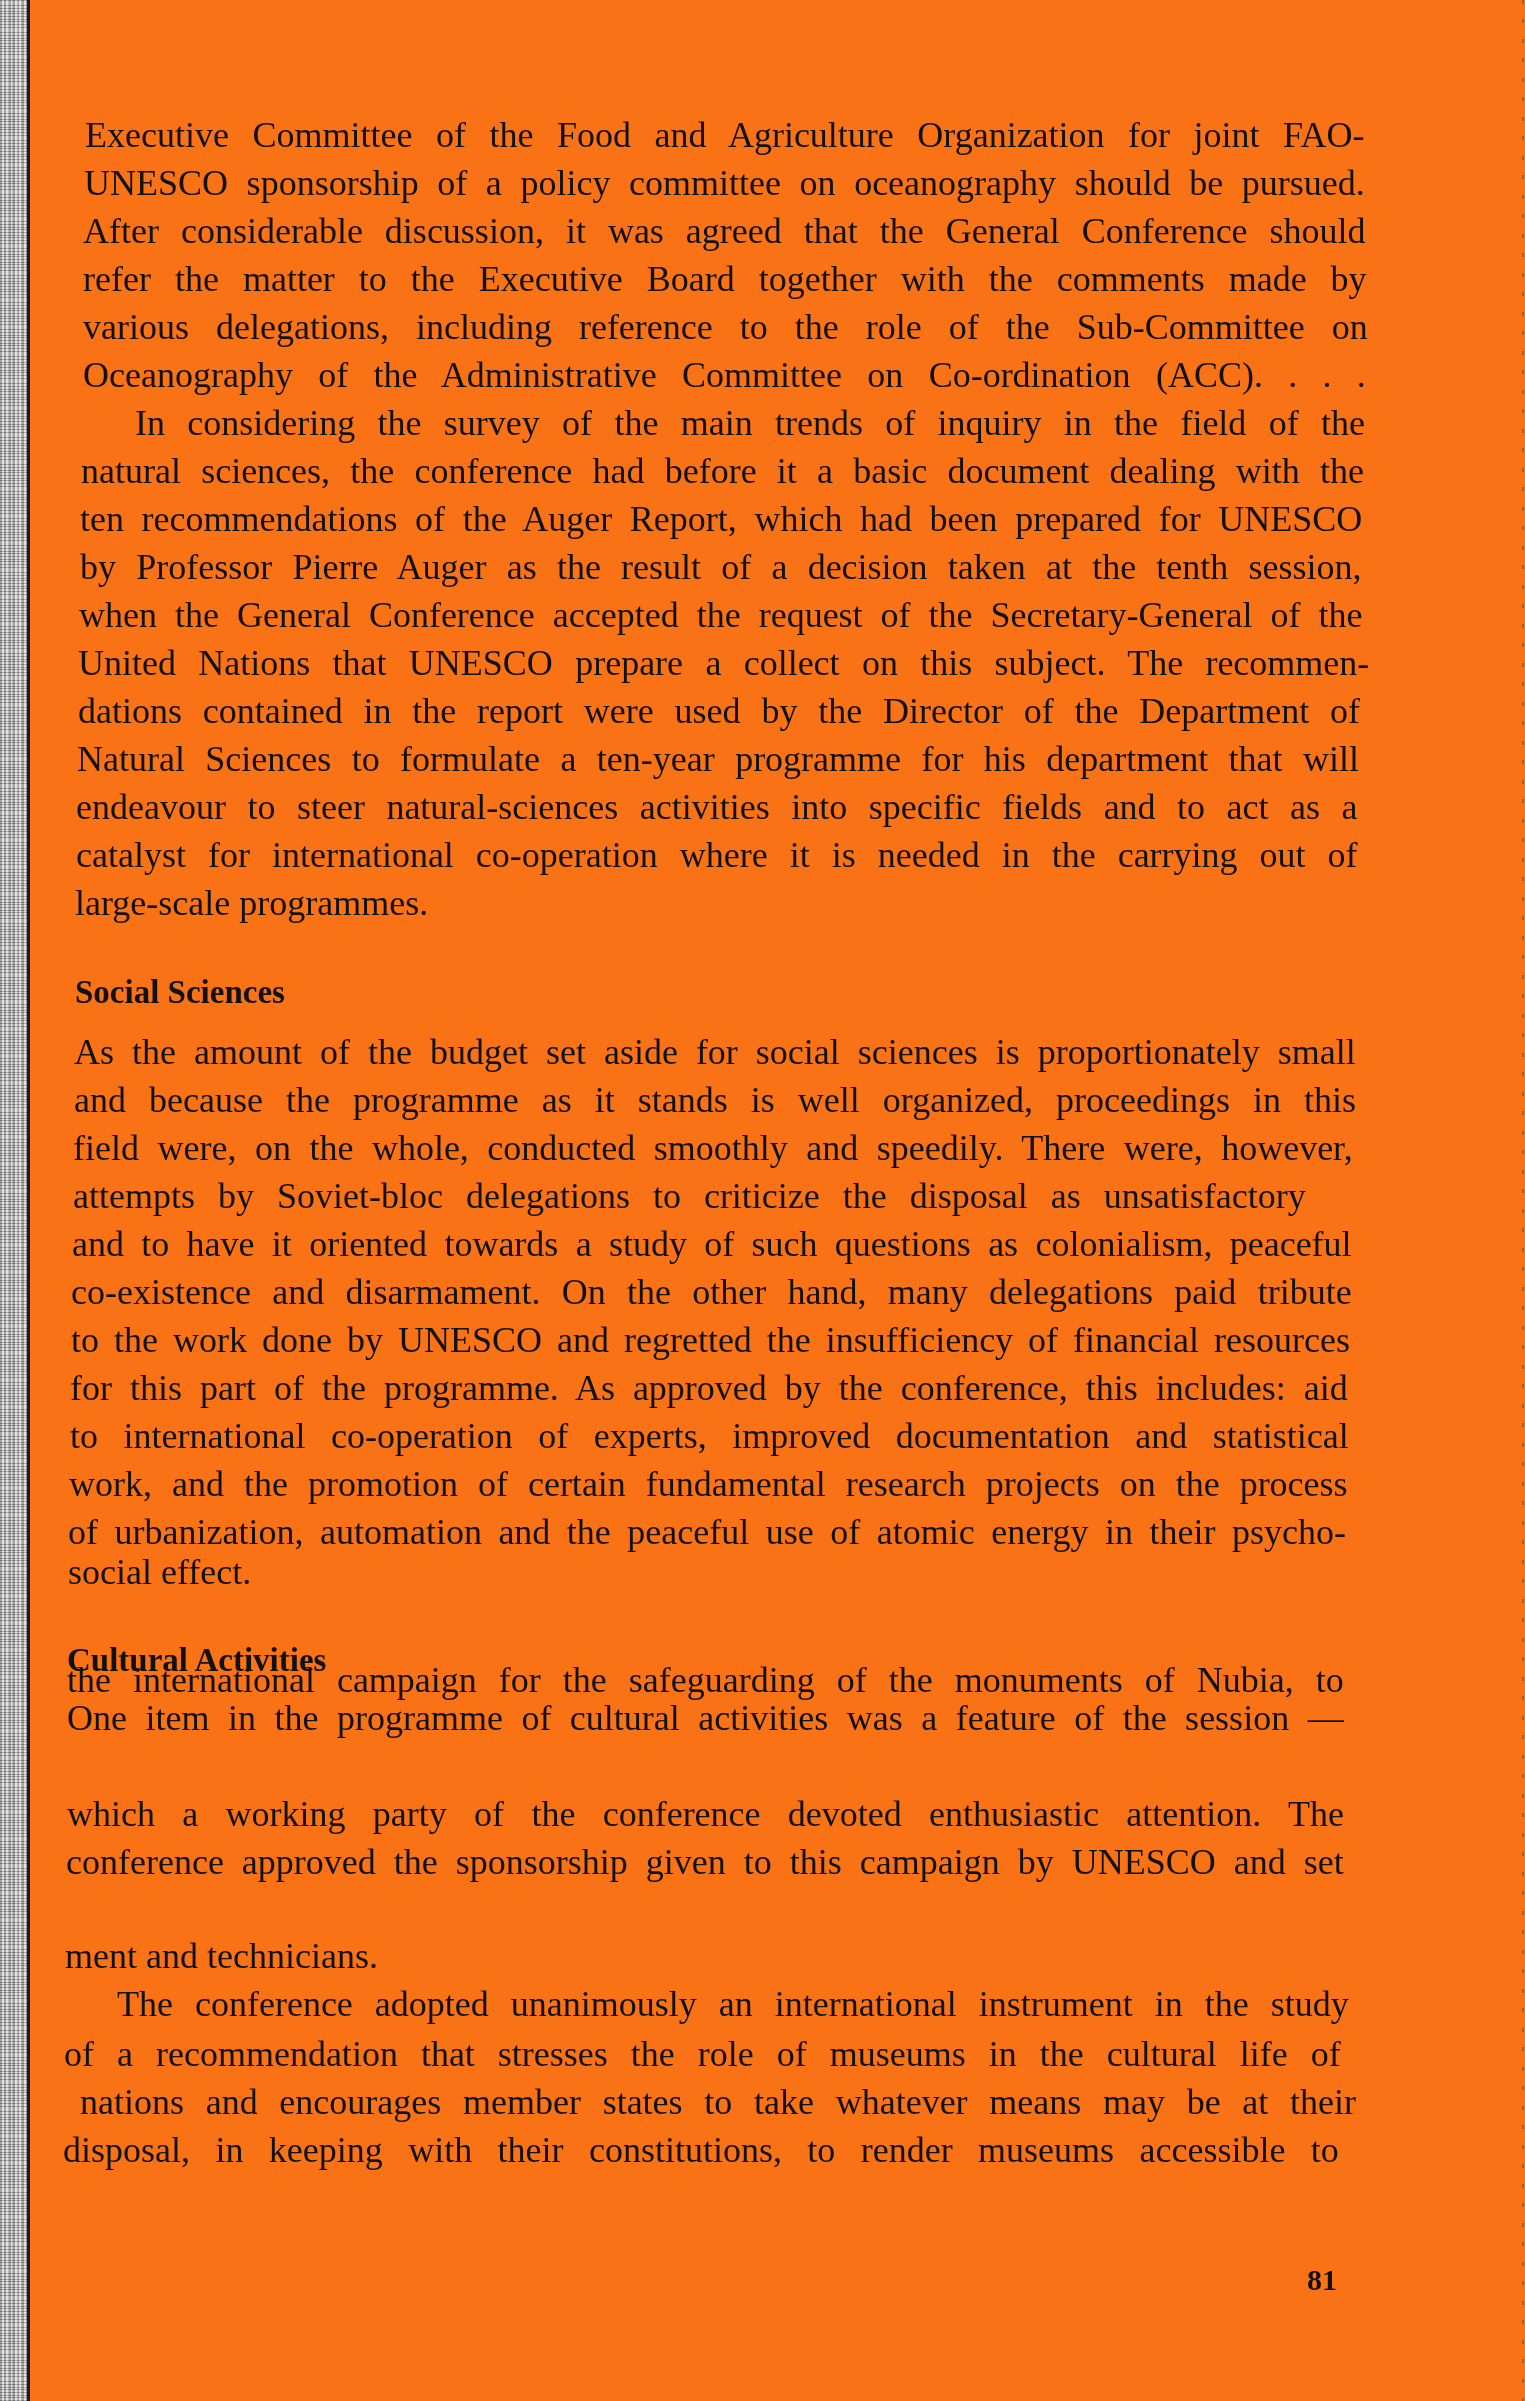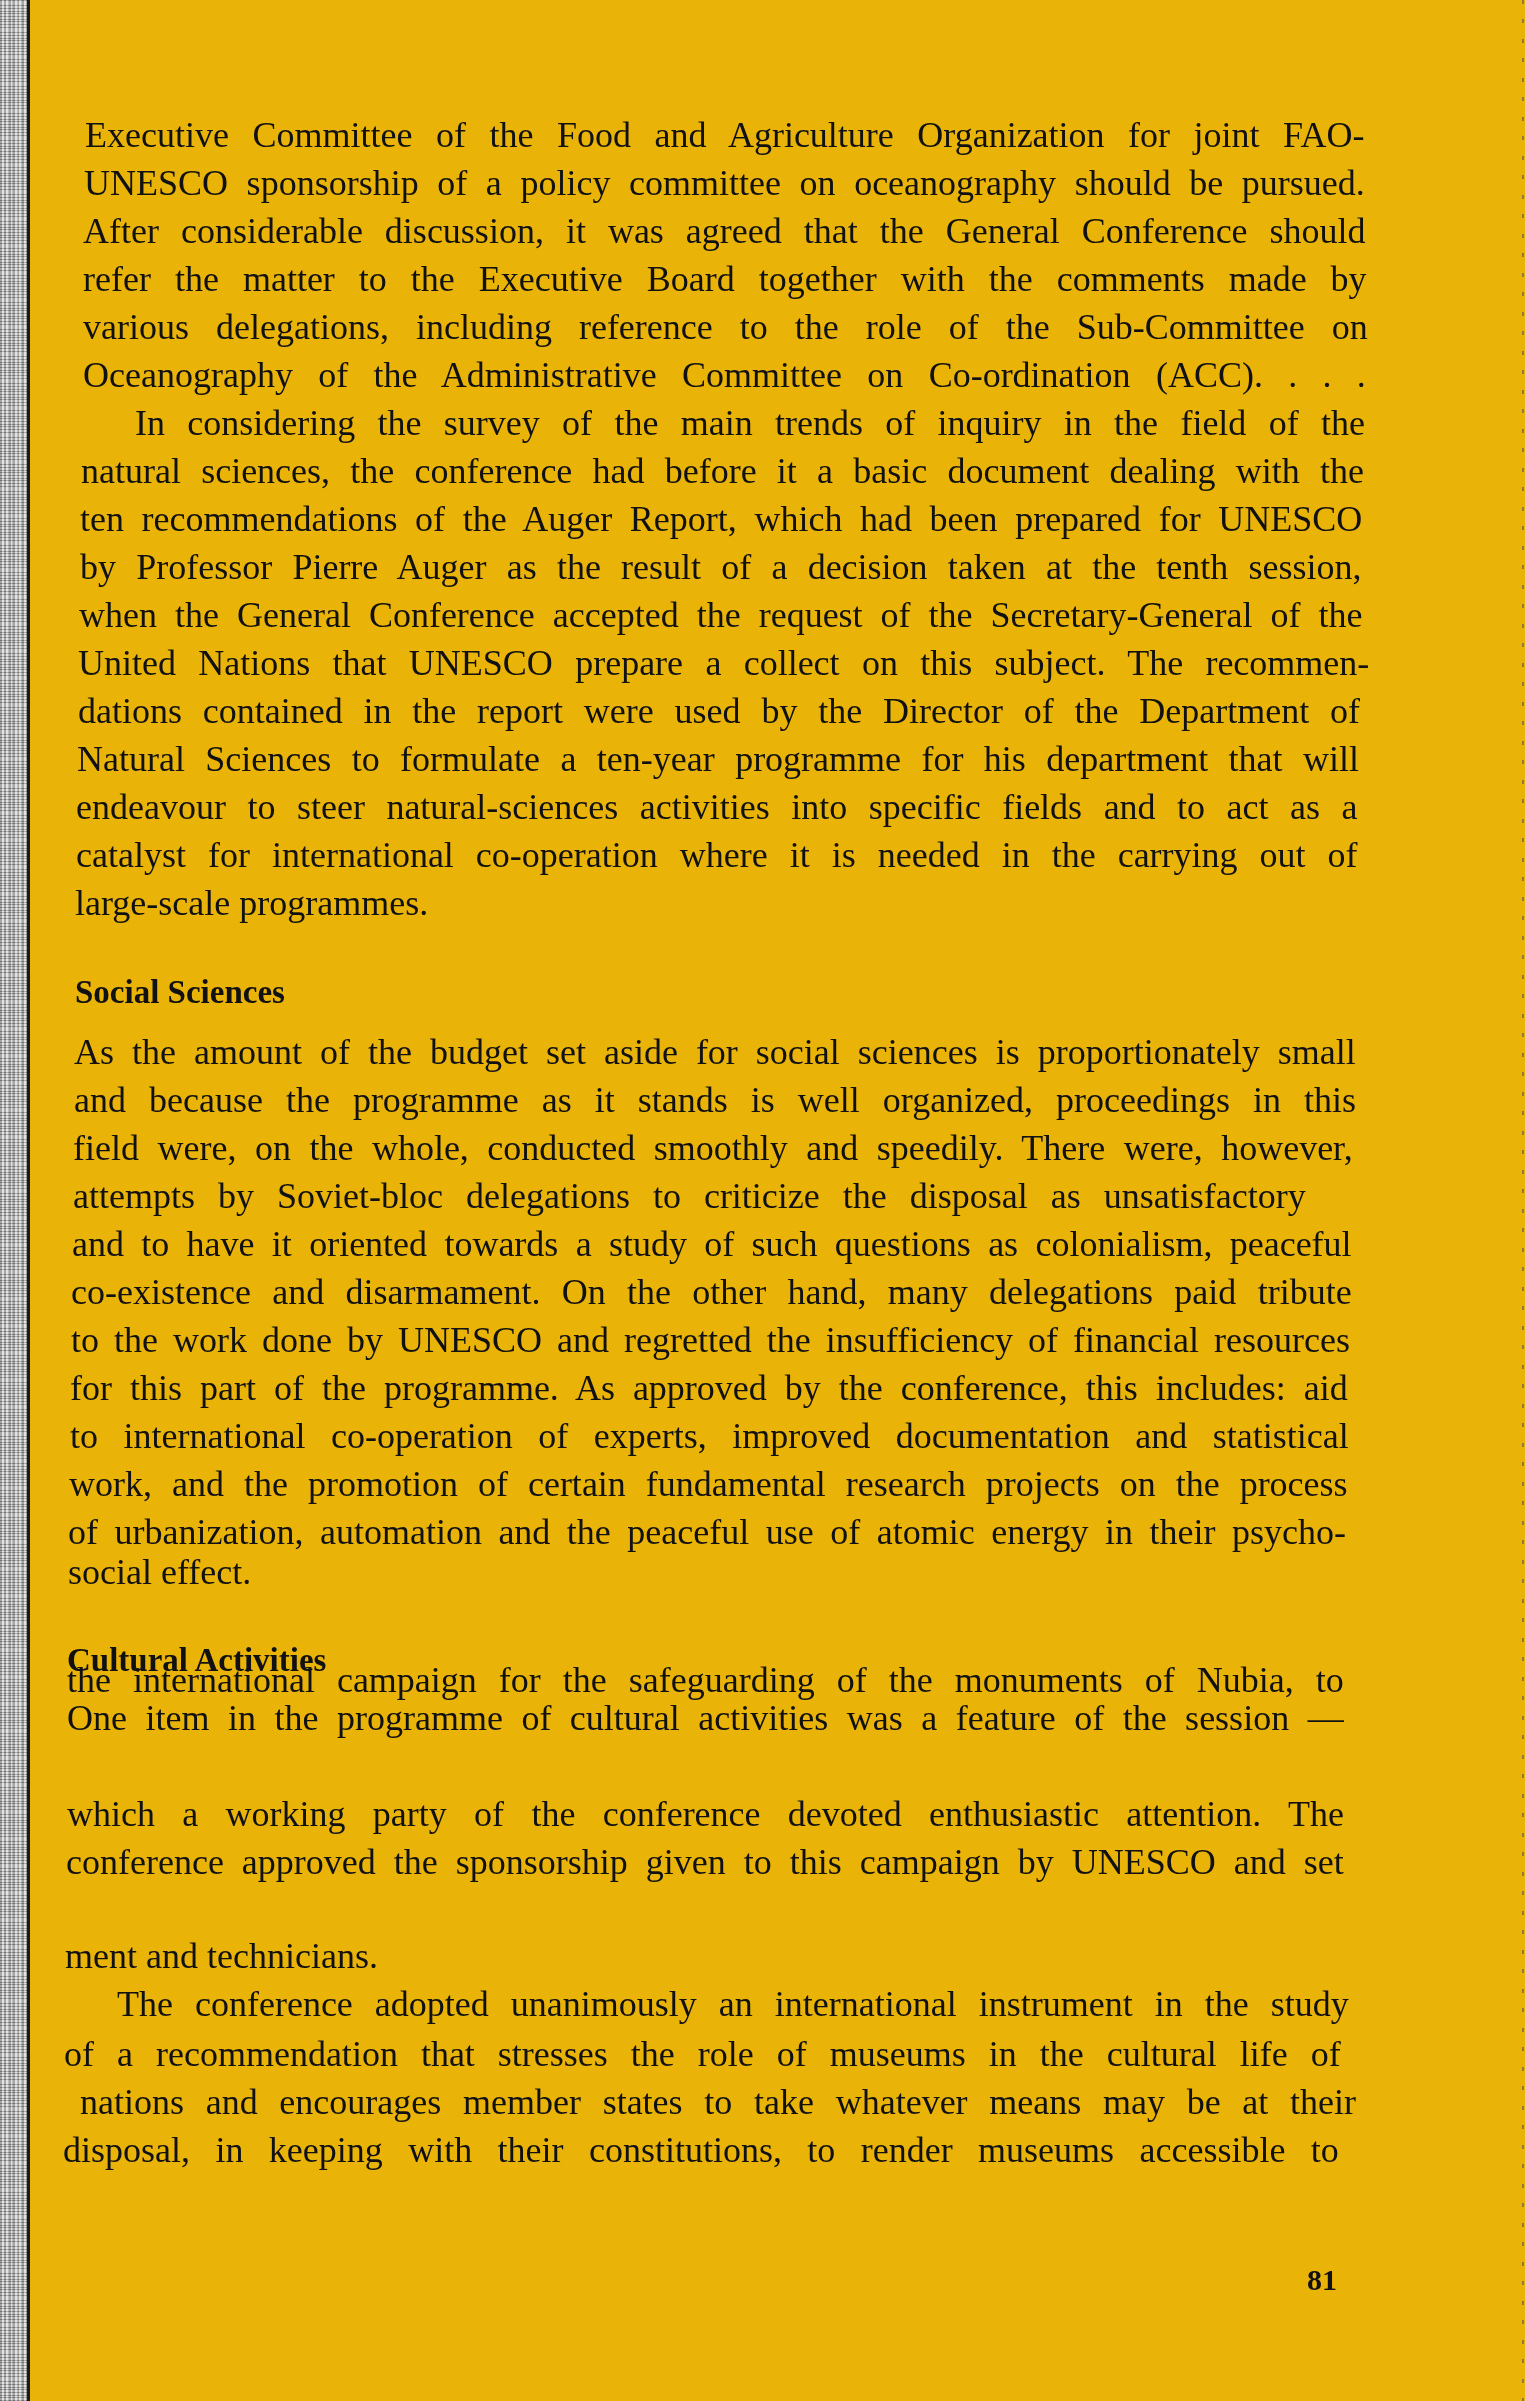--- a/index.html
+++ b/index.html
@@ -1,17 +1,17 @@
 <!DOCTYPE html>
 <html style="font-size:14px"><head>
 <meta charset="utf-8">
 <style>
   html, body { margin: 0; padding: 0; background: #ffffff; }
   body { width: 1526px; height: 2401px; position: relative; overflow: hidden; }
-  .page { position: absolute; left: 0; top: 0; width: 1526px; height: 2401px; background: #eab308; }
+  .page { position: absolute; left: 0; top: 0; width: 1526px; height: 2401px; background: #f97316; }
   .binding-edge {
     position: absolute; left: 0; top: 0; width: 27px; height: 2401px;
     background:
       repeating-linear-gradient(0deg, rgba(0,0,0,0.18) 0 0.9px, rgba(255,255,255,0.25) 0.9px 2.7px),
       repeating-linear-gradient(90deg, #8a8a8a 0 1.8px, #d8d8d8 1.8px 3.6px, #a9a9a9 3.6px 4.4px);
     border-right: 3.6px solid #1a1a1a;
   }
   .right-edge {
     position: absolute; right: 1.8px; top: 0; width: 1.8px; height: 2401px;
     background: repeating-linear-gradient(180deg, #555 0 3.6px, transparent 3.6px 19.5px);

